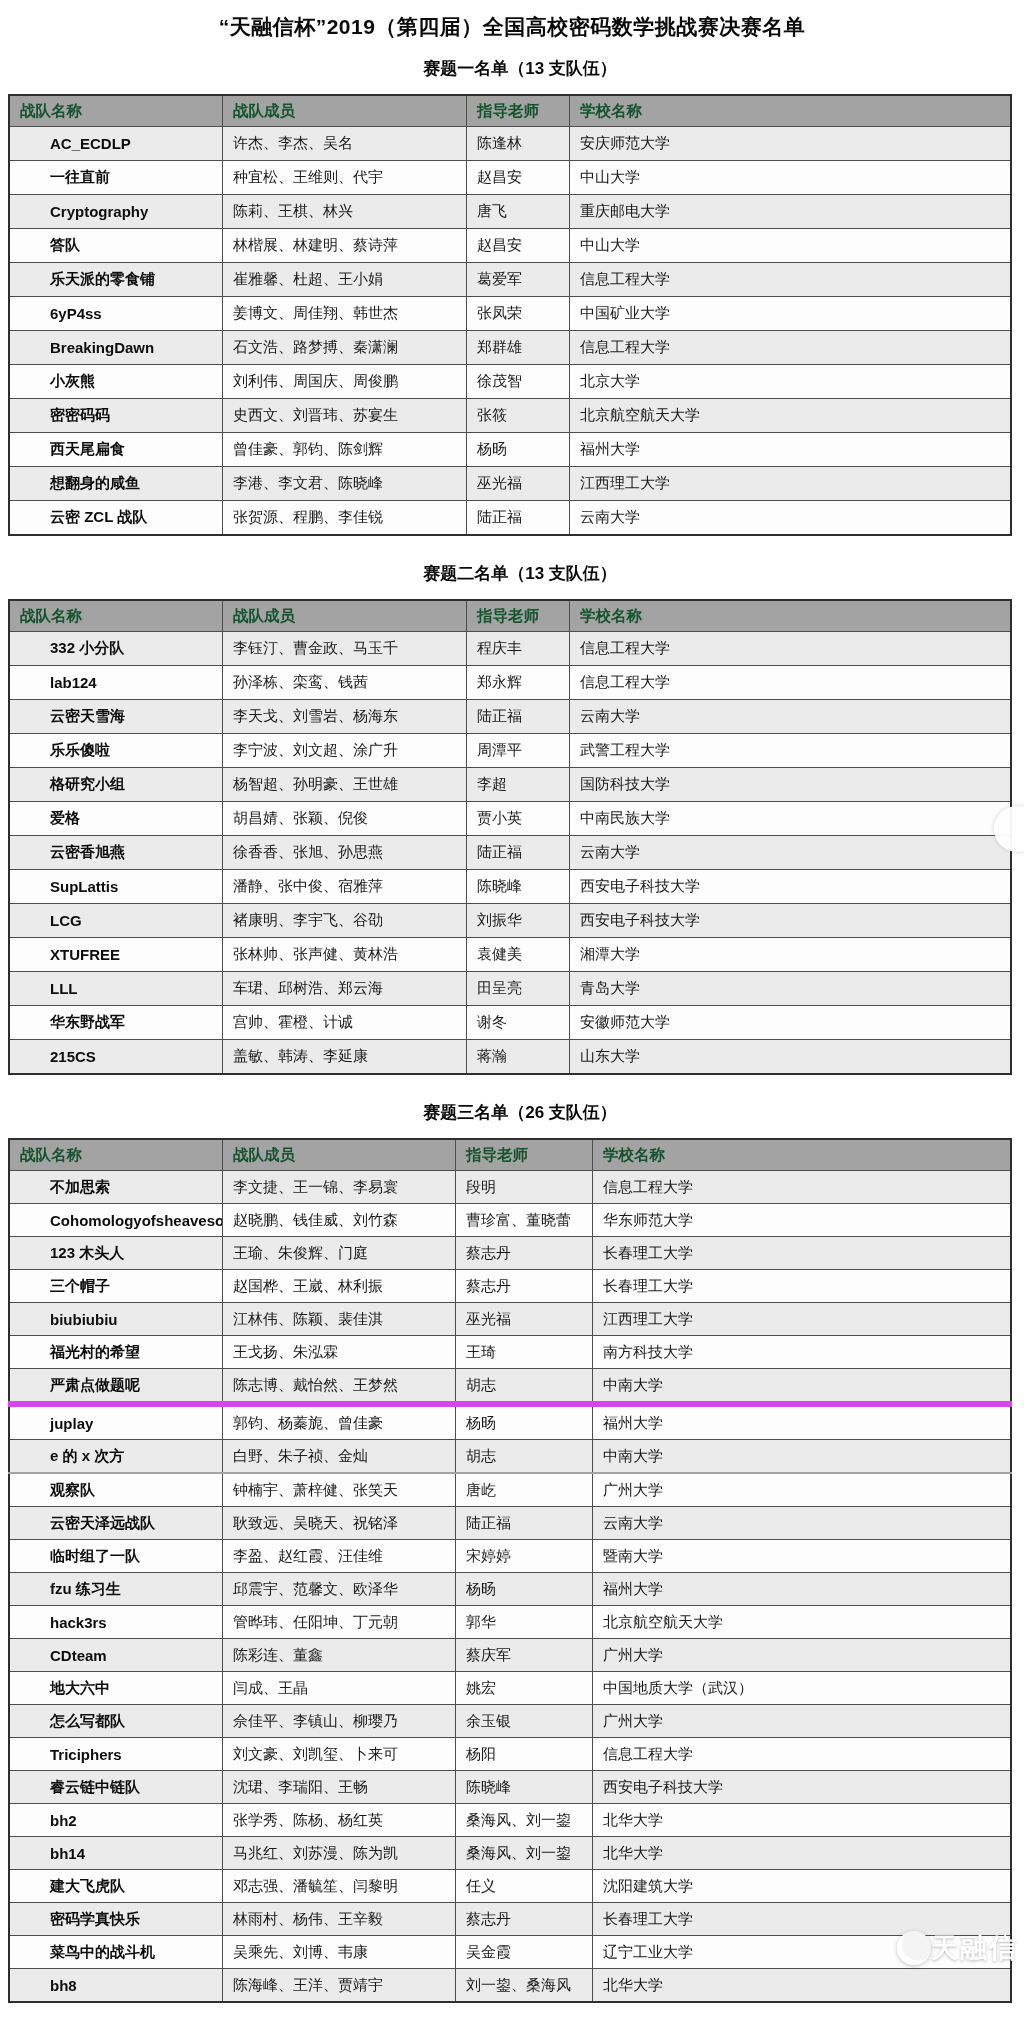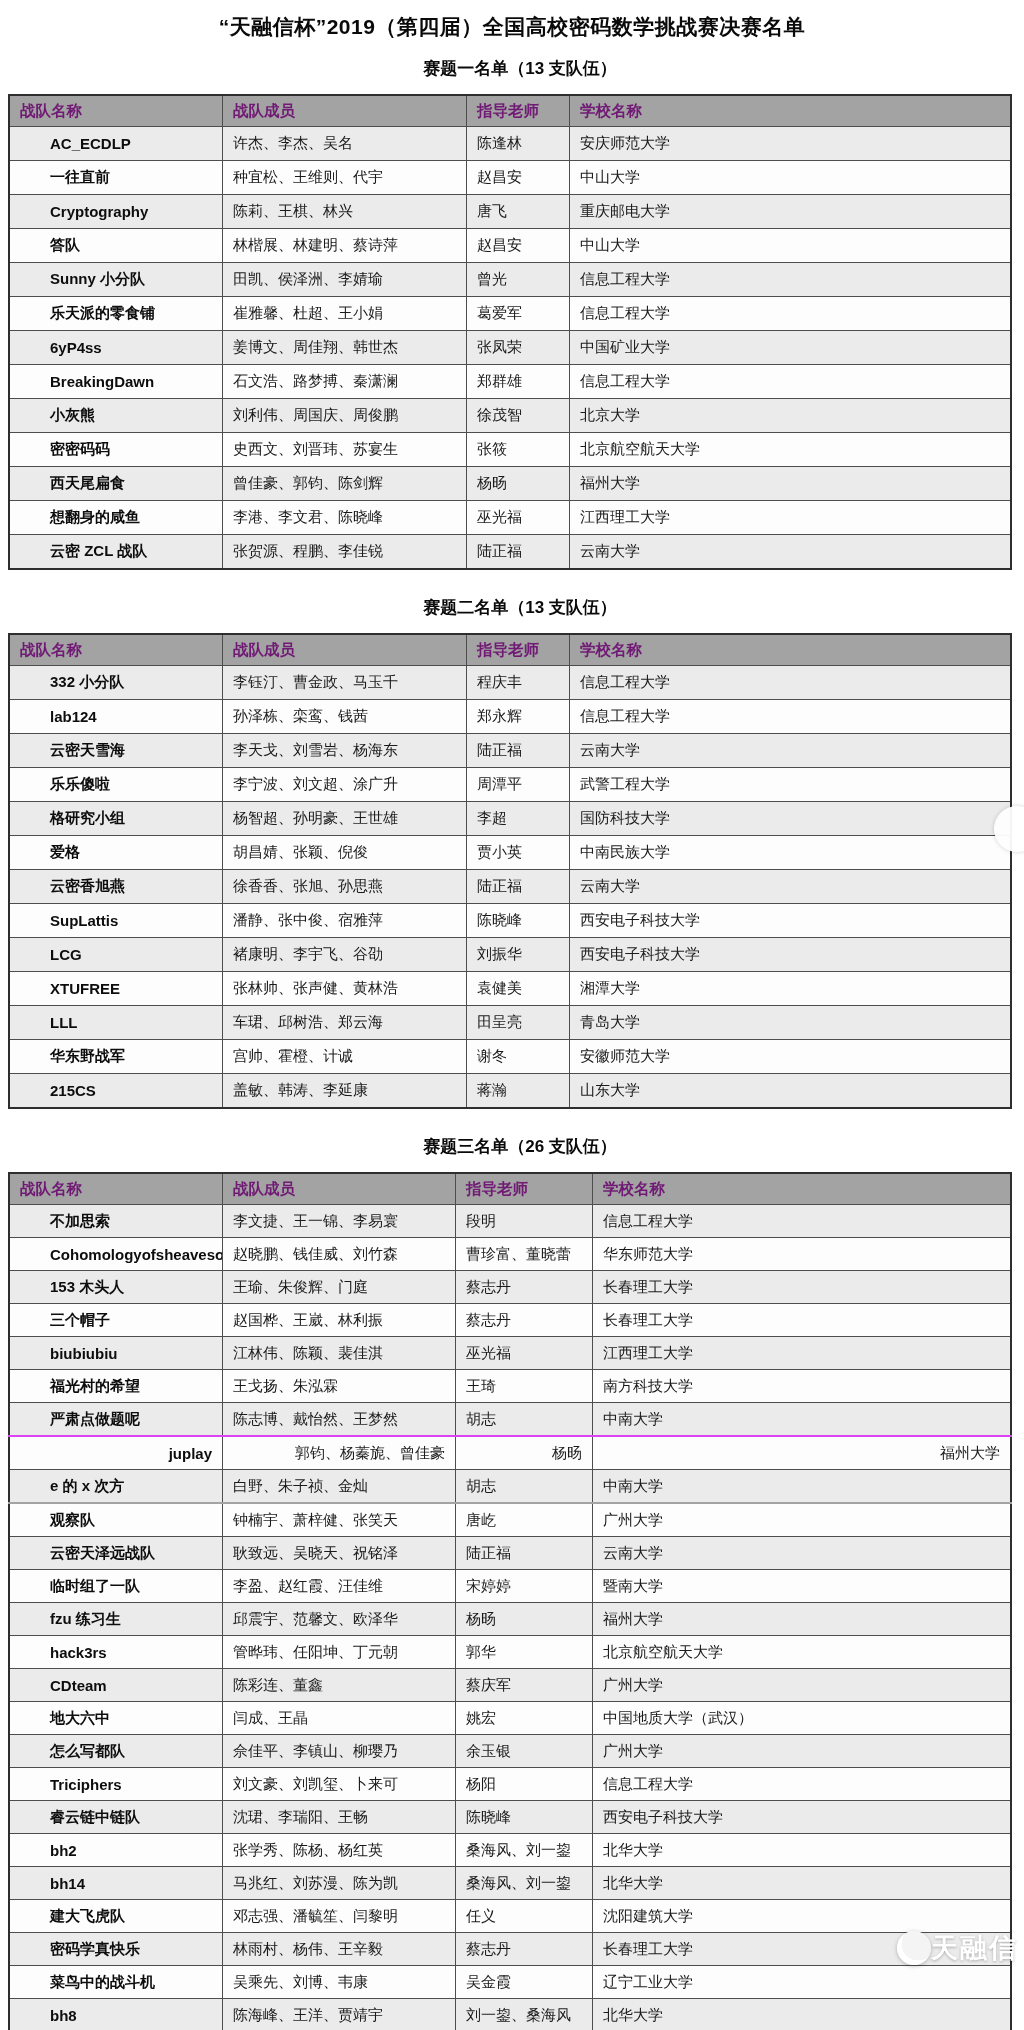--- a/index.html
+++ b/index.html
@@ -52,21 +52,21 @@
     overflow: hidden;
     white-space: nowrap;
     vertical-align: middle;
     text-align: left;
   }
   table.roster thead th {
     background: var(--header-bg, #a3a3a3);
     height: 30px;
     font-size: 15.5px;
     font-weight: bold;
-    color: #701a75;
+    color: #14532d;
     margin-left: 48px;
   }
   table.roster tbody td {
     height: 33px;
     font-size: 15px;
     font-family: "Liberation Serif", serif;
     color: #1a1a1a;
   }
   table.roster tbody td.col0 {
     font-family: "Liberation Sans", sans-serif;
@@ -81,21 +81,21 @@
   table.roster .col0 { width: 192px; }
   table.roster .col1 { width: 223px; }
   table.roster .col2 { width: 82px; }
   table.roster .col3 { width: auto; }
   
   table.roster[data-section="2"] .col1 { width: 212px; }
   table.roster[data-section="2"] .col2 { width: 116px; }
   table.roster[data-section="2"] tbody td { height: 32px; }
 
   
-  table.roster[data-section="2"] tbody tr:nth-child(8) td  { border-top: 2px solid #d946ef; text-align: right; }
+  table.roster[data-section="2"] tbody tr:nth-child(8) td  { border-top: 6px solid #d946ef; }
   table.roster[data-section="2"] tbody tr:nth-child(10) td { border-top: 2px solid #a3a3a3; }
 
   
   .watermark-partial {
     position: absolute;
     top: 806px;
     right: -16px;
     width: 46px;
     height: 46px;
     border-radius: 50%;
@@ -164,26 +164,20 @@
             <td class="col2">唐飞</td>
             <td class="col3">重庆邮电大学</td>
           </tr>
           <tr>
             <td class="col0">答队</td>
             <td class="col1">林楷展、林建明、蔡诗萍</td>
             <td class="col2">赵昌安</td>
             <td class="col3">中山大学</td>
           </tr>
           <tr>
-            <td class="col0">Sunny 小分队</td>
-            <td class="col1">田凯、侯泽洲、李婧瑜</td>
-            <td class="col2">曾光</td>
-            <td class="col3">信息工程大学</td>
-          </tr>
-          <tr>
             <td class="col0">乐天派的零食铺</td>
             <td class="col1">崔雅馨、杜超、王小娟</td>
             <td class="col2">葛爱军</td>
             <td class="col3">信息工程大学</td>
           </tr>
           <tr>
             <td class="col0">6yP4ss</td>
             <td class="col1">姜博文、周佳翔、韩世杰</td>
             <td class="col2">张凤荣</td>
             <td class="col3">中国矿业大学</td>
@@ -340,21 +334,21 @@
             <td class="col2">段明</td>
             <td class="col3">信息工程大学</td>
           </tr>
           <tr>
             <td class="col0">CohomologyofsheavesonCG</td>
             <td class="col1">赵晓鹏、钱佳威、刘竹森</td>
             <td class="col2">曹珍富、董晓蕾</td>
             <td class="col3">华东师范大学</td>
           </tr>
           <tr>
-            <td class="col0">153 木头人</td>
+            <td class="col0">123 木头人</td>
             <td class="col1">王瑜、朱俊辉、门庭</td>
             <td class="col2">蔡志丹</td>
             <td class="col3">长春理工大学</td>
           </tr>
           <tr>
             <td class="col0">三个帽子</td>
             <td class="col1">赵国桦、王崴、林利振</td>
             <td class="col2">蔡志丹</td>
             <td class="col3">长春理工大学</td>
           </tr>

